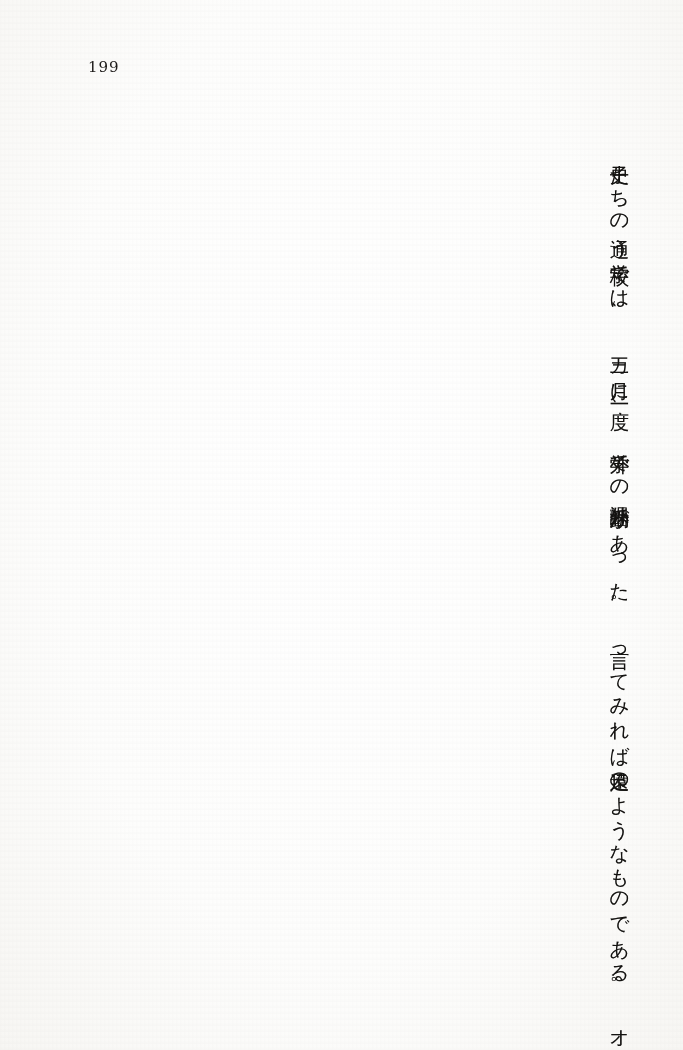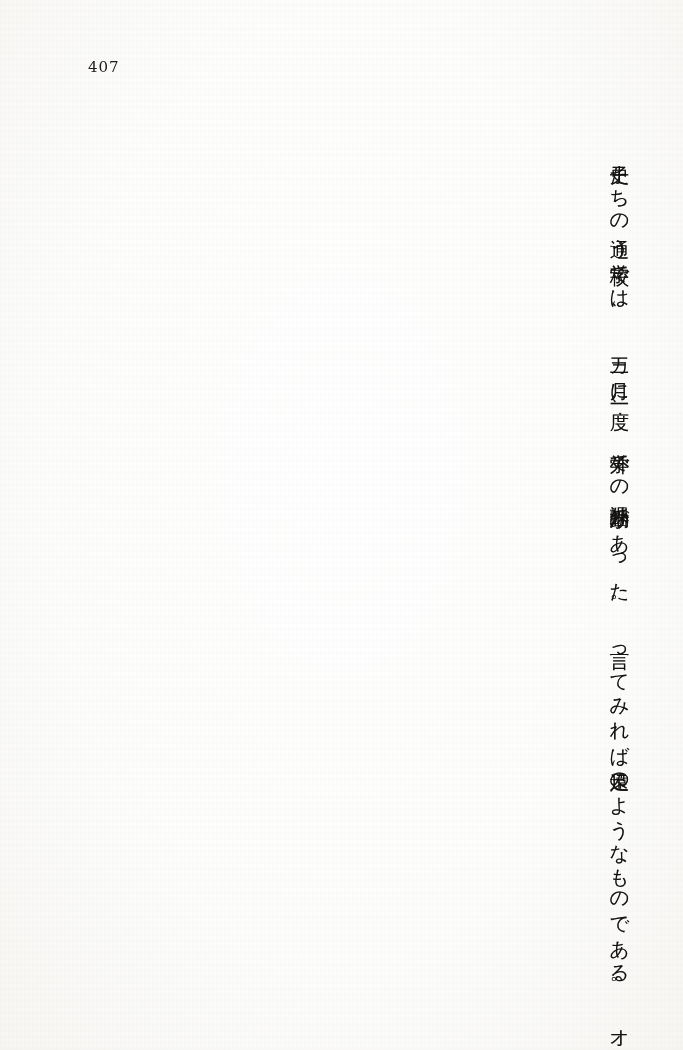--- a/index.html
+++ b/index.html
@@ -73,20 +73,20 @@
   .line.indent {
     padding-top: 20px;
   }
 </style>
 </head>
 <body>
 
 <div class="page">
   <div class="paper-grain"></div>
 
-  <div class="page-number">407</div>
+  <div class="page-number">199</div>
 
   <div class="text-block">
     <div class="line indent">　史子たちの通う学校では、　三カ月に一度、　学外での課外活動があった。　言ってみれ</div>
     <div class="line">ば遠足のようなものである。　オリエンテーションの日は、　いつもよりも三十分ほど学</div>
 
   </div>
 </div>
 
 </body></html>

